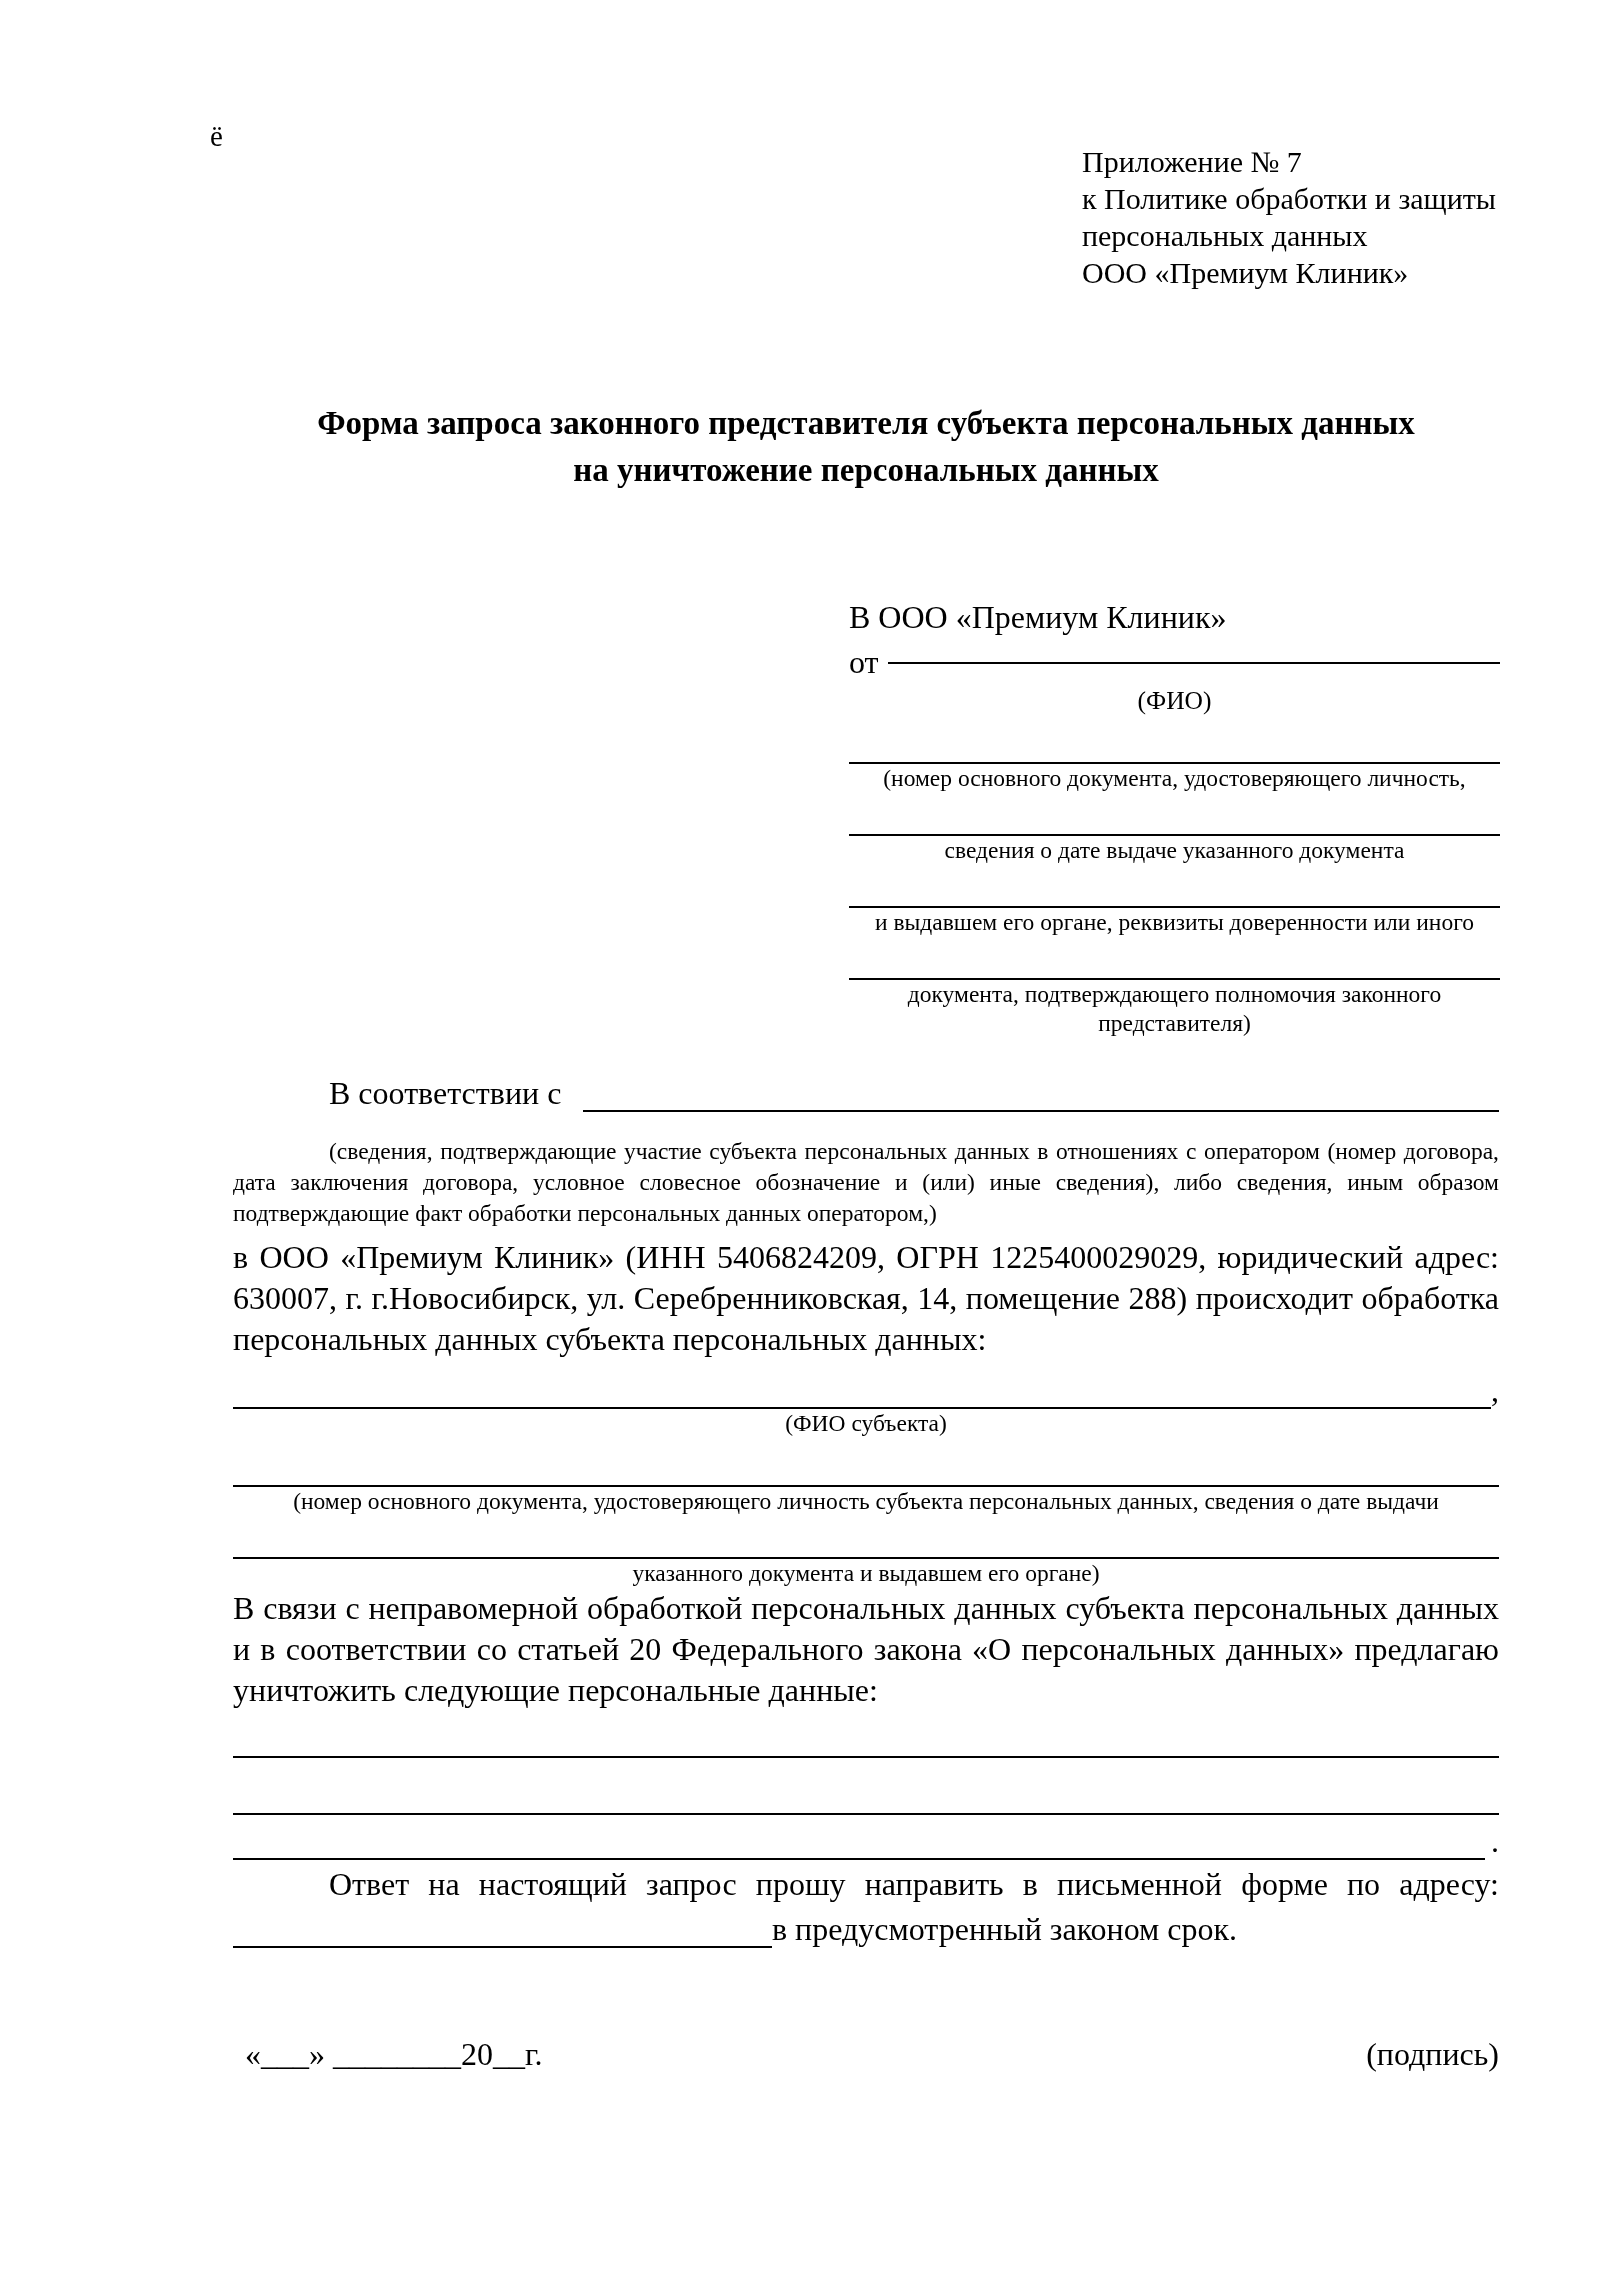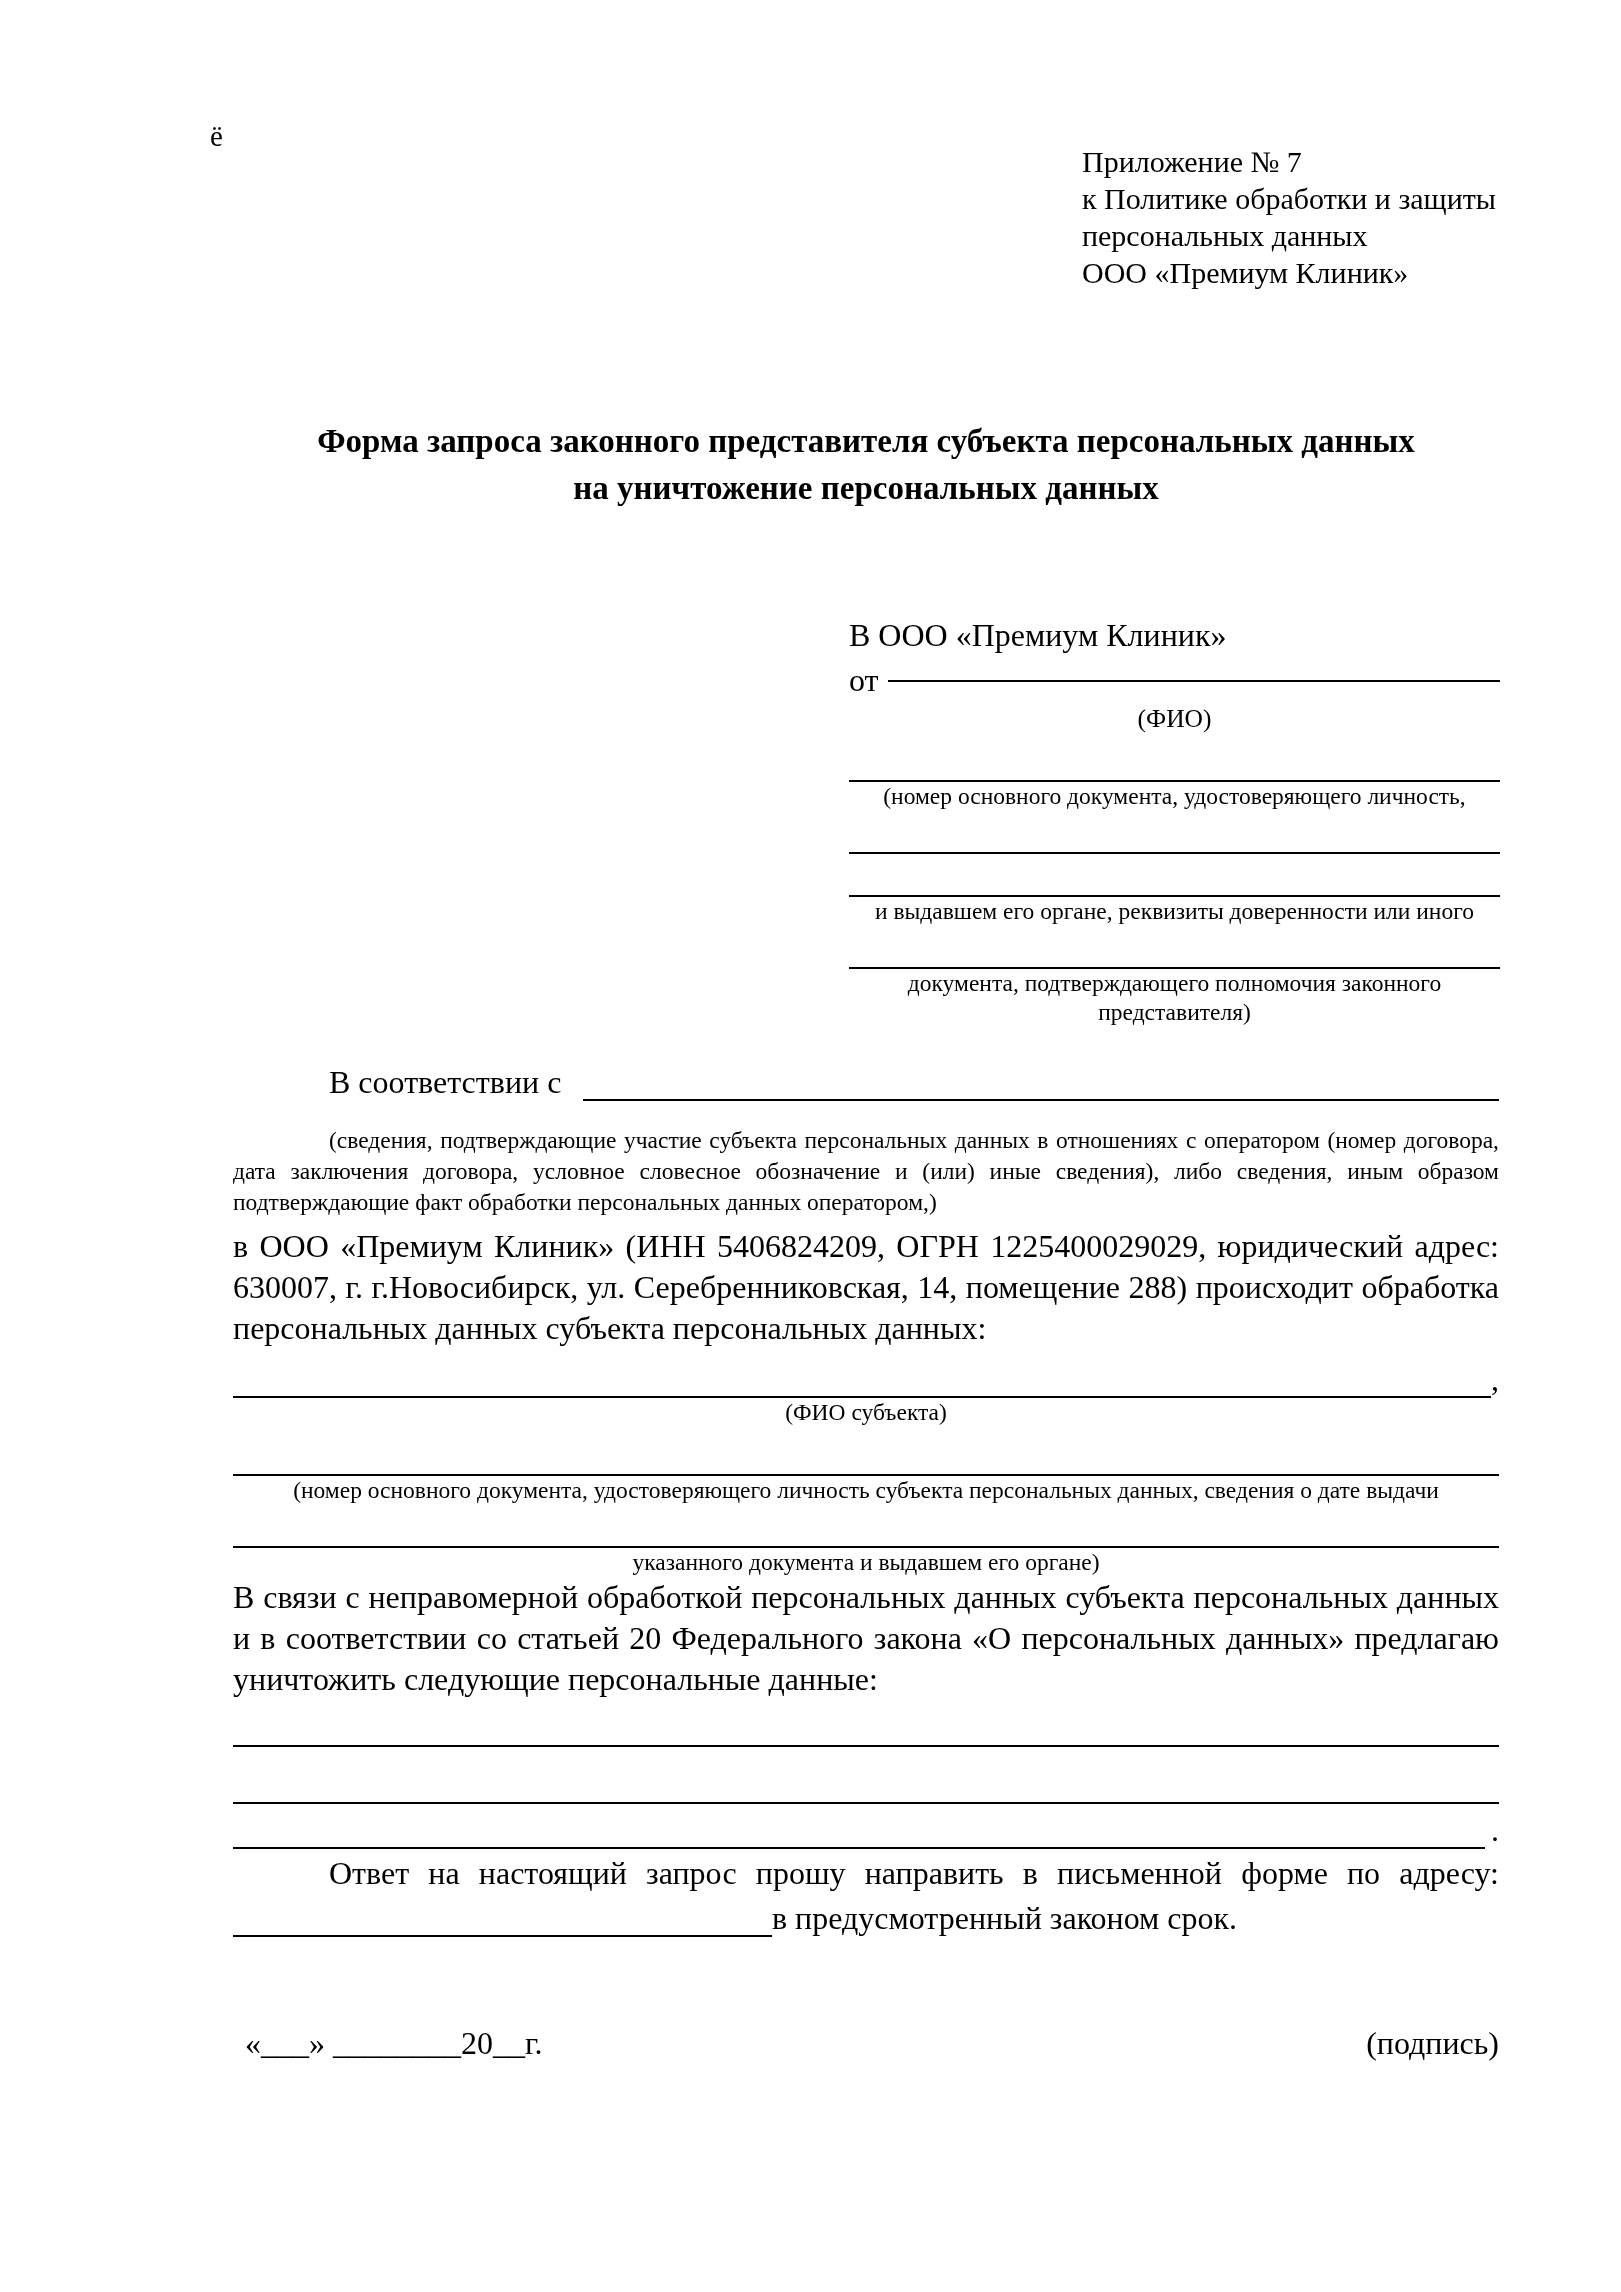--- a/index.html
+++ b/index.html
@@ -13,21 +13,21 @@
   }
   .stray {
     position:absolute; left:210px; top:120px;
     font-size:29px;
   }
   .appendix {
     position:absolute; left:1082px; top:143px;
     font-size:30px; line-height:37px;
   }
   .content {
-    position:absolute; left:233px; top:418px; width:1266px;
+    position:absolute; left:233px; top:400px; width:1266px;
   }
   .doc-title {
     text-align:center; font-weight:bold;
     font-size:33px; line-height:47px;
   }
   
   .addressee {
     margin-left:616px; margin-top:102px; width:651px;
     font-size:32px; line-height:43px;
   }
@@ -109,20 +109,21 @@
       <div class="from-row">
         <span>от</span>
         <span class="fill"></span>
       </div>
       <div class="cap cap-fio">(ФИО)</div>
 
       <div class="fill-line fl-a"></div>
       <div class="cap">(номер основного документа, удостоверяющего личность,</div>
 
       <div class="fill-line fl-b"></div>
+      <div class="cap">сведения о дате выдаче указанного документа</div>
 
       <div class="fill-line fl-b"></div>
       <div class="cap">и выдавшем его органе, реквизиты доверенности или иного</div>
 
       <div class="fill-line fl-b"></div>
       <div class="cap">документа, подтверждающего полномочия законного представителя)</div>
     </div>
 
     <div class="accordance-row">
       <span>В соответствии с</span>

